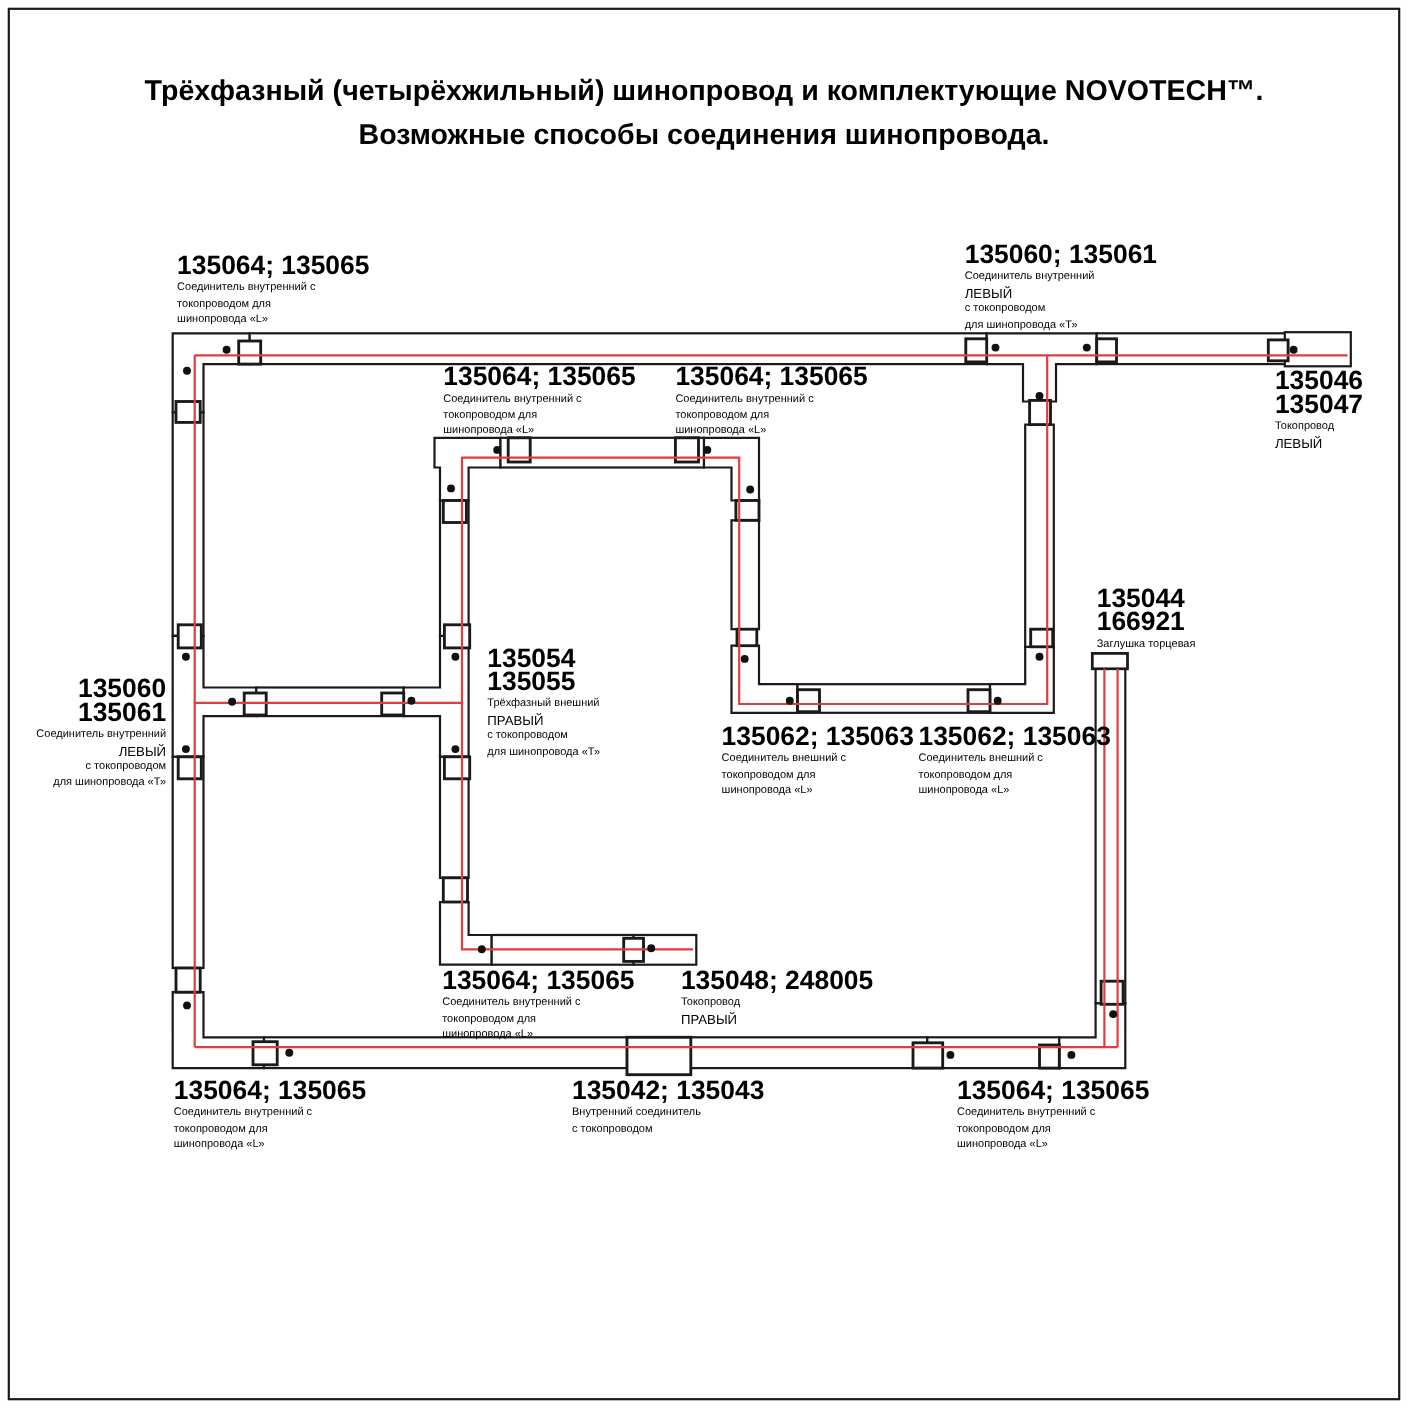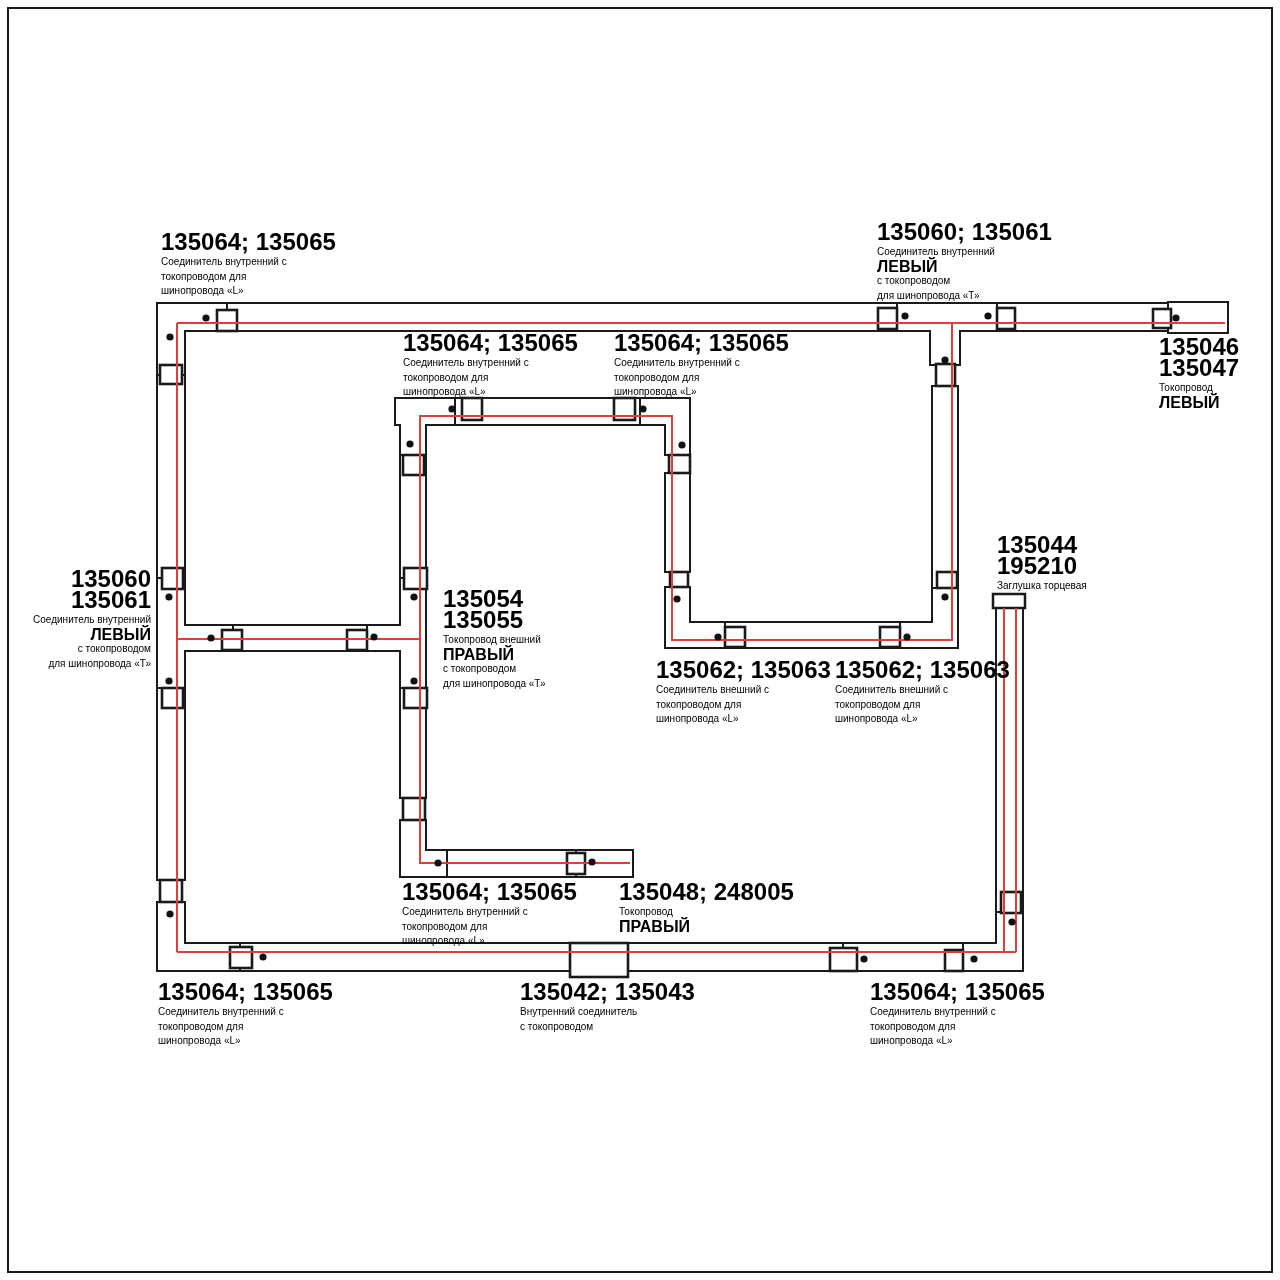--- a/index.html
+++ b/index.html
@@ -5,29 +5,33 @@
   html,body{margin:0;padding:0;background:#fff;}
   #page{position:relative;width:1280px;height:1280px;background:#fff;overflow:hidden;
         font-family:"Liberation Sans","DejaVu Sans",sans-serif;color:#000;}
   #frame{position:absolute;left:7px;top:7px;right:7px;bottom:7px;border:2px solid #1a1a1a;}
   #title{position:absolute;left:0;top:62px;width:1280px;text-align:center;
          font-weight:bold;font-size:26px;line-height:40px;}
   #diagram{position:absolute;left:0;top:0;}
   .lbl{position:absolute;line-height:14.5px;}
   .lbl .num{font-weight:bold;font-size:24px;line-height:21px;white-space:pre-line;margin-bottom:3px;}
   .lbl .desc{font-size:10px;white-space:pre-line;}
-  .lbl .desc-b{font-size:16px;font-weight:bold;white-space:pre-line;}
+  .lbl .desc-b{font-size:12px;font-weight:normal;white-space:pre-line;}
   .lbl.right{text-align:right;}
 </style>
 </head>
 <body>
 
 <div id="page">
   <div id="frame"></div>
 
+  <div id="title">
+    <div>Трёхфазный (четырёхжильный) шинопровод и комплектующие NOVOTECH™.</div>
+    <div>Возможные способы соединения шинопровода.</div>
+  </div>
 
   <svg id="diagram" width="1280" height="1280" viewBox="0 0 1280 1280">
 
     <g fill="#ffffff" stroke="#1a1a1a" stroke-width="2">
 
       <path d="M157,303 L227,303 L227,331 L185,331 L185,375 L157,375 Z"></path>
       <rect x="227" y="303" width="670" height="28"></rect>
       <path d="M897,303 L997,303 L997,331 L960,331 L960,365 L930,365 L930,331 L897,331 Z"></path>
       <rect x="997" y="303" width="173" height="28"></rect>
       <rect x="1168" y="302" width="60" height="31"></rect>
@@ -168,33 +172,33 @@
 шинопровода «L»</div>
   </div>
 
   <div class="lbl" style="left:614px;top:332px;">
     <div class="num">135064; 135065</div>
     <div class="desc">Соединитель внутренний с
 токопроводом для
 шинопровода «L»</div>
   </div>
 
-  <div class="lbl right" style="left:8px;top:568px;width:143px;">
+  <div class="lbl right" style="left:8px;top:616px;width:143px;">
     <div class="num">135060
 135061</div>
     <div class="desc">Соединитель внутренний</div>
     <div class="desc-b">ЛЕВЫЙ</div>
     <div class="desc">с токопроводом
 для шинопровода «Т»</div>
   </div>
 
   <div class="lbl" style="left:443px;top:588px;">
     <div class="num">135054
 135055</div>
-    <div class="desc">Токопровод внешний</div>
+    <div class="desc">Трёхфазный внешний</div>
     <div class="desc-b">ПРАВЫЙ</div>
     <div class="desc">с токопроводом
 для шинопровода «Т»</div>
   </div>
 
   <div class="lbl" style="left:656px;top:659px;">
     <div class="num">135062; 135063</div>
     <div class="desc">Соединитель внешний с
 токопроводом для
 шинопровода «L»</div>
@@ -202,21 +206,21 @@
 
   <div class="lbl" style="left:835px;top:659px;">
     <div class="num">135062; 135063</div>
     <div class="desc">Соединитель внешний с
 токопроводом для
 шинопровода «L»</div>
   </div>
 
   <div class="lbl" style="left:997px;top:534px;">
     <div class="num">135044
-195210</div>
+166921</div>
     <div class="desc">Заглушка торцевая</div>
   </div>
 
   <div class="lbl" style="left:402px;top:881px;">
     <div class="num">135064; 135065</div>
     <div class="desc">Соединитель внутренний с
 токопроводом для
 шинопровода «L»</div>
   </div>
 

